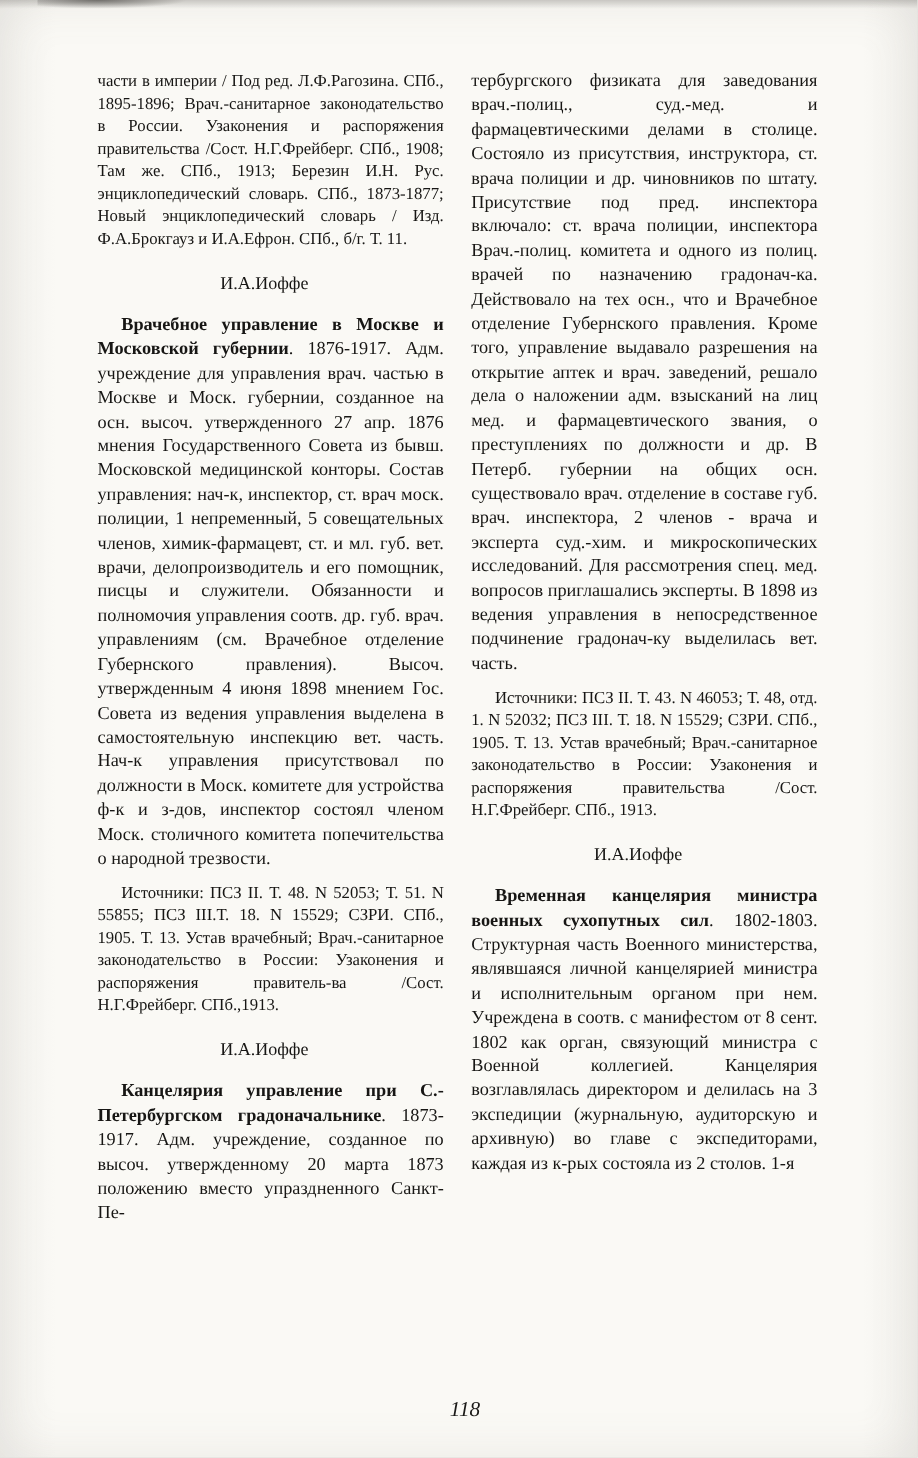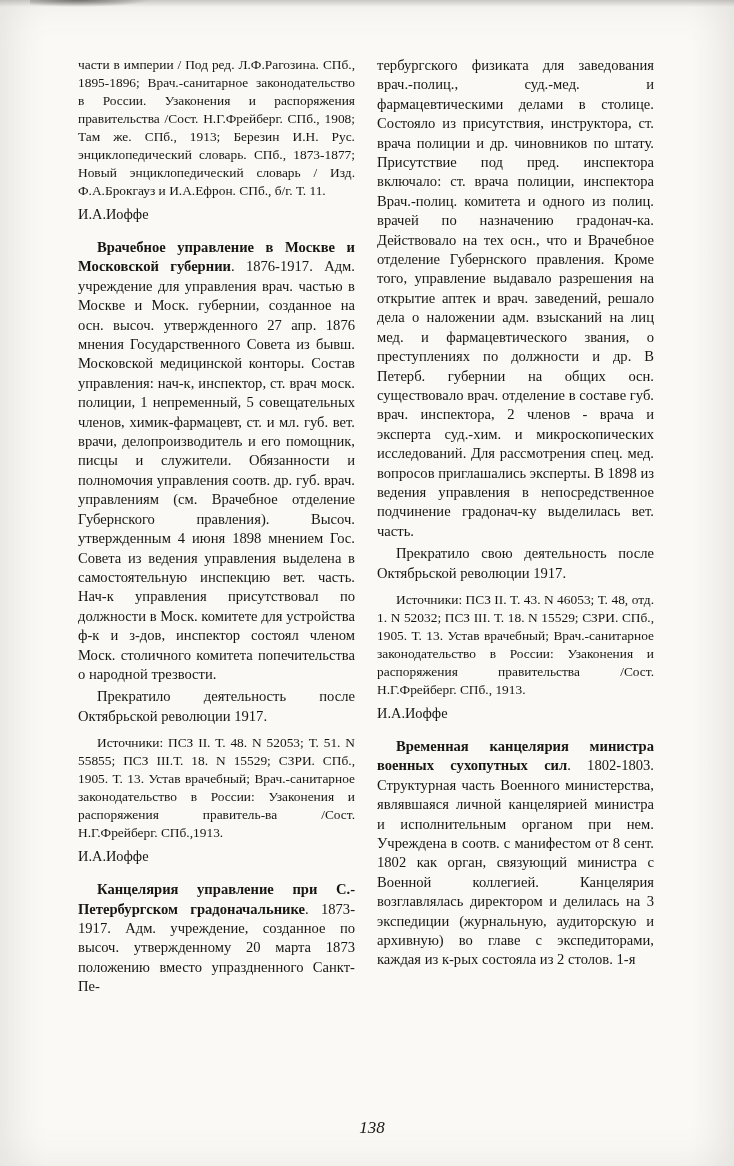--- a/index.html
+++ b/index.html
@@ -38,24 +38,24 @@
   .para { margin-top: 3px; }
   .entry { margin-top: 1px; }
   .indent { text-indent: 19px; }
   .sources {
     font-size: 13.4px;
     line-height: 18px;
     margin-top: 8px;
   }
   .column > .block:first-child { margin-top: 0; }
   .signature {
-    text-align: left;
+    text-align: center;
     font-size: 14.4px;
     line-height: 19px;
-    margin: 5px 10px 14px 0;
+    margin: 18px 10px 14px 0;
   }
   .seg-b { font-weight: bold; }
   .seg-i { }
   .page-number {
     position: absolute;
     top: 1118px;
     left: 78px;
     width: 588px;
     text-align: center;
     font-style: italic;
@@ -67,28 +67,26 @@
 <body>
 
 <div class="page">
   <div class="smear-top"></div>
 
   <div class="text-area">
     <div class="column">
         <p class="block sources"><span>части в империи / Под ред. Л.Ф.Рагозина. СПб., 1895-1896; Врач.-санитарное законодательство в России. Узаконения и распоряжения правительства /Сост. Н.Г.Фрейберг. СПб., 1908; Там же. СПб., 1913; </span><span class="seg-i">Березин И.Н.</span><span> Рус. энциклопедический словарь. СПб., 1873-1877; Новый энциклопедический словарь / Изд. Ф.А.Брокгауз и И.А.Ефрон. СПб., б/г. Т. 11.</span></p>
         <p class="block signature"><span class="seg-i">И.А.Иоффе</span></p>
         <p class="block entry indent"><span class="seg-b">Врачебное управление в Москве и Московской губернии</span><span>. 1876-1917. Адм. учреждение для управления врач. частью в Москве и Моск. </span><span class="seg-i">губернии</span><span>, созданное на осн. высоч. утвержденного 27 апр. 1876 мнения </span><span class="seg-i">Государственного Совета</span><span> из бывш. </span><span class="seg-i">Московской медицинской конторы</span><span>. Состав управления: нач-к, инспектор, ст. врач моск. полиции, 1 непременный, 5 совещательных членов, химик-фармацевт, ст. и мл. губ. вет. врачи, делопроизводитель и его помощник, писцы и служители. Обязанности и полномочия управления соотв. др. губ. врач. управлениям (см. </span><span class="seg-i">Врачебное отделение Губернского правления</span><span>). Высоч. утвержденным 4 июня 1898 мнением Гос. Совета из ведения управления выделена в самостоятельную инспекцию вет. часть. Нач-к управления присутствовал по должности в Моск. комитете для устройства ф-к и з-дов, инспектор состоял членом Моск. столичного комитета попечительства о народной трезвости.</span></p>
-        <p class="block para indent"><span>Прекратило деятельность после Октябрьской революции 1917.</span></p>
         <p class="block sources indent"><span class="seg-i">Источники:</span><span> ПСЗ II. Т. 48. N 52053; Т. 51. N 55855; ПСЗ III.Т. 18. N 15529; СЗРИ. СПб., 1905. Т. 13. Устав врачебный; Врач.-санитарное законодательство в России: Узаконения и распоряжения правитель-ва /Сост. Н.Г.Фрейберг. СПб.,1913.</span></p>
         <p class="block signature"><span class="seg-i">И.А.Иоффе</span></p>
         <p class="block entry indent"><span class="seg-b">Канцелярия управление при С.-Петербургском градоначальнике</span><span>. 1873-1917. Адм. учреждение, созданное по высоч. утвержденному 20 марта 1873 положению вместо упраздненного </span><span class="seg-i">Санкт-Пе-</span></p>
       </div>
     <div class="column">
         <p class="block para"><span class="seg-i">тербургского физиката</span><span> для заведования врач.-полиц., суд.-мед. и фармацевтическими делами в столице. Состояло из </span><span class="seg-i">присутствия, инструктора</span><span>, ст. врача полиции и др. чиновников по штату. Присутствие под пред. инспектора включало: ст. врача полиции, инспектора Врач.-полиц. комитета и одного из полиц. врачей по назначению градонач-ка. Действовало на тех осн., что и </span><span class="seg-i">Врачебное отделение Губернского правления</span><span>. Кроме того, управление выдавало разрешения на открытие аптек и врач. заведений, решало дела о наложении адм. взысканий на лиц мед. и фармацевтического звания, о преступлениях по должности и др. В Петерб. </span><span class="seg-i">губернии</span><span> на общих осн. существовало врач. отделение в составе губ. врач. инспектора, 2 членов - врача и эксперта суд.-хим. и микроскопических исследований. Для рассмотрения спец. мед. вопросов приглашались эксперты. В 1898 из ведения управления в непосредственное подчинение градонач-ку выделилась вет. часть.</span></p>
-        <p class="block para indent"><span>Прекратило свою деятельность после Октябрьской революции 1917.</span></p>
         <p class="block sources indent"><span class="seg-i">Источники:</span><span> ПСЗ II. Т. 43. N 46053; Т. 48, отд. 1. N 52032; ПСЗ III. Т. 18. N 15529; СЗРИ. СПб., 1905. Т. 13. Устав врачебный; Врач.-санитарное законодательство в России: Узаконения и распоряжения правительства /Сост. Н.Г.Фрейберг. СПб., 1913.</span></p>
         <p class="block signature"><span class="seg-i">И.А.Иоффе</span></p>
         <p class="block entry indent"><span class="seg-b">Временная канцелярия министра военных сухопутных сил</span><span>. 1802-1803. Структурная часть </span><span class="seg-i">Военного министерства</span><span>, являвшаяся личной канцелярией министра и исполнительным органом при нем. Учреждена в соотв. с манифестом от 8 сент. 1802 как орган, связующий министра с </span><span class="seg-i">Военной коллегией</span><span>. Канцелярия возглавлялась директором и делилась на 3 экспедиции (журнальную, аудиторскую и архивную) во главе с экспедиторами, каждая из к-рых состояла из 2 столов. 1-я</span></p>
       </div>
   </div>
 
-  <div class="page-number">138</div>
+  <div class="page-number">118</div>
 </div>
 
 </body></html>

